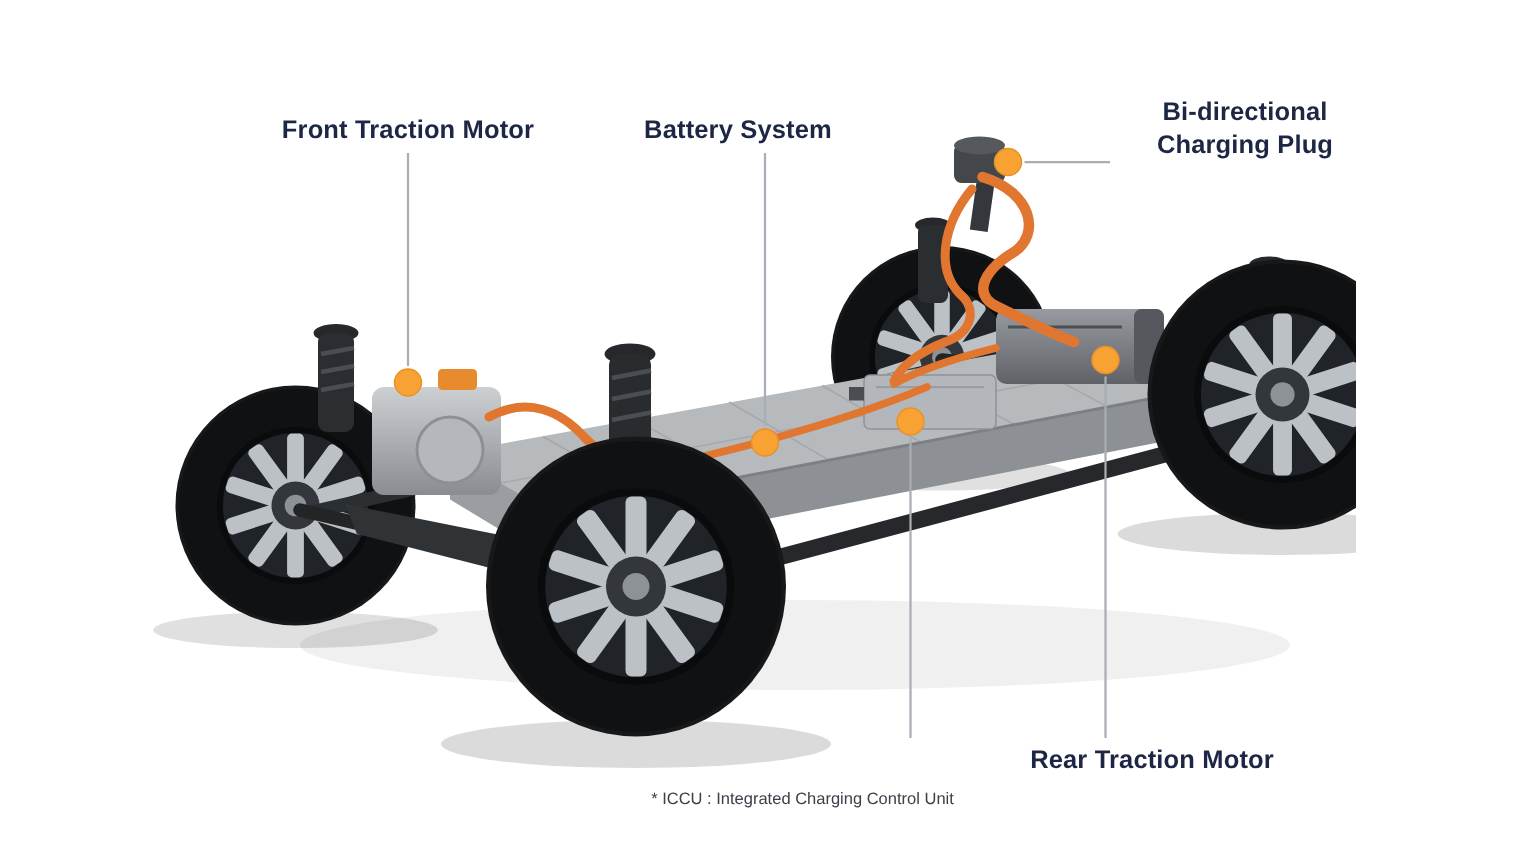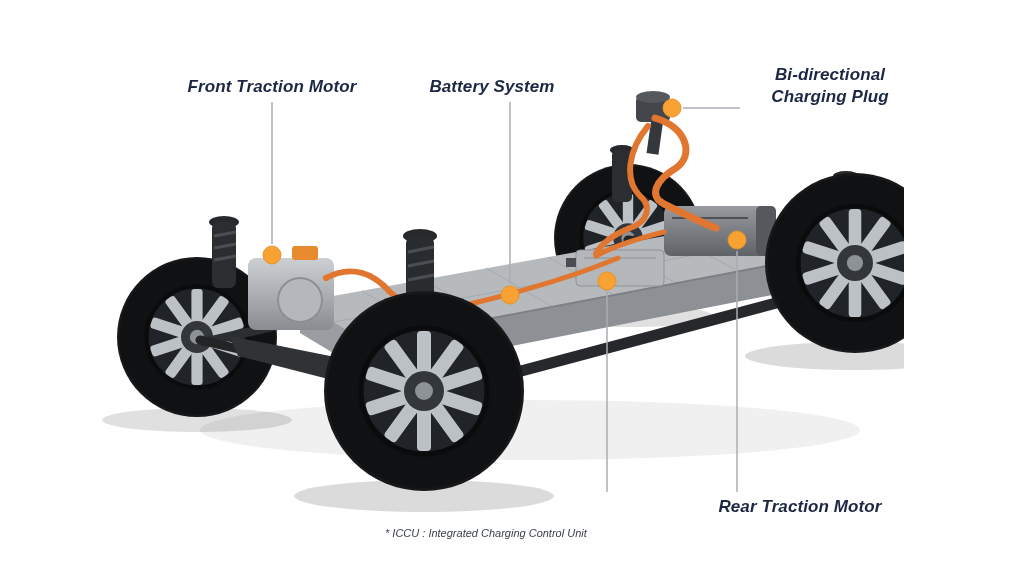--- a/index.html
+++ b/index.html
@@ -5,35 +5,34 @@
   :root{
     --marker-orange:#F7A232;
     --cable-orange:#E0762F;
     --ink:#1D2745;
     --leader:#A9ADB4;
   }
   html,body{margin:0;padding:0;background:#fff;}
   .stage{
     position:relative;width:904px;height:576px;background:#fff;overflow:hidden;
     font-family:"Liberation Sans",sans-serif;
-    font-style:italic;
   }
   .scene,.overlay{position:absolute;left:0;top:0;width:1024px;height:576px;}
   .overlay{pointer-events:none;}
   .label{
     position:absolute;color:var(--ink);font-weight:bold;font-size:17px;
     text-align:center;line-height:1.32;white-space:pre-line;letter-spacing:.1px;
   }
   #lbl-front   {left:152px;top:76px;width:240px;}
   #lbl-battery {left:372px;top:76px;width:240px;}
   #lbl-charge  {left:745px;top:64px;width:170px;}
   #lbl-iccu    {left:547px;top:496px;width:120px;}
-  #lbl-rear    {left:690px;top:496px;width:220px;}
+  #lbl-rear    {left:658px;top:496px;width:220px;}
   .footnote{
-    position:absolute;left:385px;top:527px;width:300px;text-align:left;
+    position:absolute;left:385px;top:527px;width:300px;text-align:center;
     color:#3B4049;font-size:11px;font-weight:normal;
   }
 </style>
 </head>
 <body>
 
 <div class="stage">
 
   <svg class="scene" viewBox="0 0 1024 576" aria-hidden="true">
     <defs>

